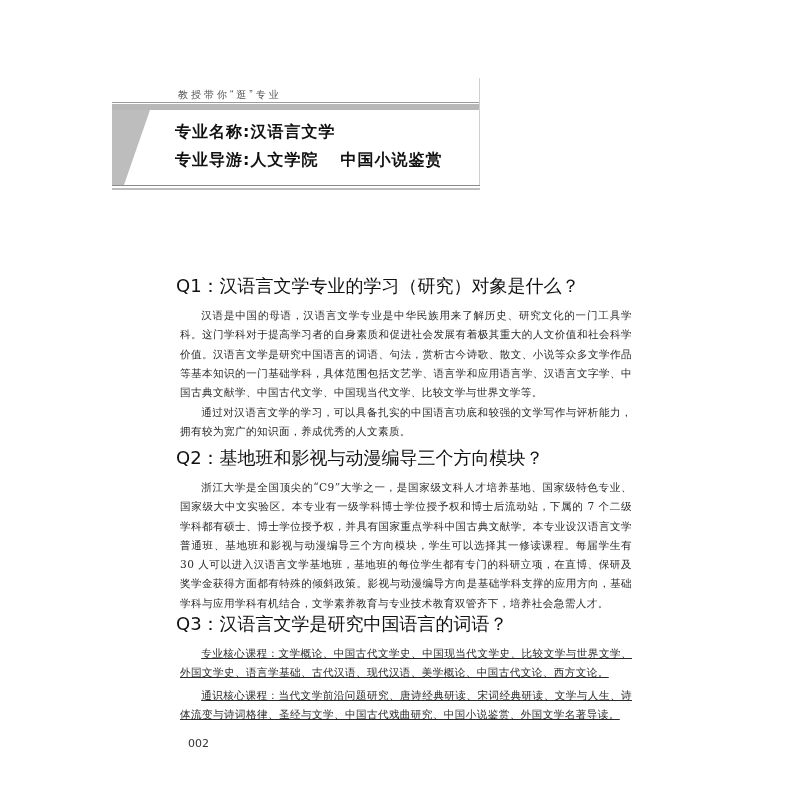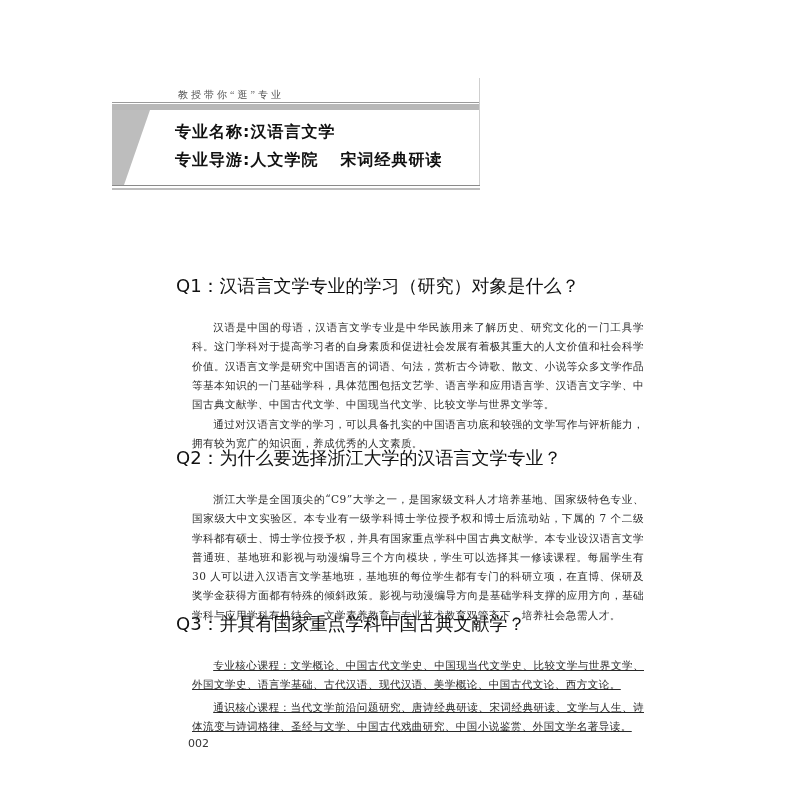--- a/index.html
+++ b/index.html
@@ -1,39 +1,39 @@
 <!DOCTYPE html>
 <html><head>
 <meta charset="utf-8">
 <style>
   html, body { margin: 0; padding: 0; background: #ffffff; }
   body { width: 800px; height: 800px; position: relative; overflow: hidden;
          font-family: "DejaVu Serif", "Liberation Serif", serif; color: #222; }
 
-  .running-head { position: absolute; left: 178px; top: 88px; font-family: Liberation Serif, serif;
+  .running-head { position: absolute; left: 178px; top: 88px; font-family: Liberation Sans, sans-serif;
                   font-size: 10px; letter-spacing: 3px; color: #555; }
   .head-rule-thin { position: absolute; left: 112px; top: 102px; width: 368px; height: 1px; background: #9a9a9a; }
   .head-rule-thick { position: absolute; left: 112px; top: 104px; width: 368px; height: 6px; background: #b8b8b8; }
 
   .title-box { position: absolute; left: 112px; top: 110px; width: 368px; height: 75px; }
   .title-box .gray { position: absolute; left: 0; top: 0; width: 368px; height: 75px; background: #bdbdbd;
                      clip-path: polygon(0 0, 38px 0, 12px 75px, 0 75px); }
   .title-box .frame-right { position: absolute; right: 0; top: -32px; width: 1px; height: 107px; background: #cfcfcf; }
   .title-box .bottom-line1 { position: absolute; left: 0; top: 75px; width: 368px; height: 1px; background: #8a8a8a; }
   .title-box .bottom-line2 { position: absolute; left: 0; top: 78px; width: 368px; height: 2px; background: #bdbdbd; }
 
   .title-line { position: absolute; left: 175px; font-family: "DejaVu Sans", sans-serif; font-weight: bold;
                 font-size: 16px; color: #111; letter-spacing: 1px; white-space: nowrap; }
   .title-line.l1 { top: 122px; }
   .title-line.l2 { top: 150px; }
   .gap { display: inline-block; width: 22px; }
 
   .q { position: absolute; left: 176px; font-family: "DejaVu Sans", sans-serif; font-size: 18px; color: #111; white-space: nowrap; }
   .para { position: absolute; left: 176px; width: 452px; font-size: 10.6px; line-height: 19.3px;
-          color: #2a2a2a; text-align: justify; text-indent: 2em; margin: 16px; letter-spacing: 0.4px; }
+          color: #2a2a2a; text-align: justify; text-indent: 2em; margin: 4px; letter-spacing: 0.4px; }
 
   .page-num { position: absolute; left: 188px; top: 737px; font-family: "DejaVu Sans", sans-serif; font-size: 11px; color: #333; }
 </style>
 </head>
 <body>
 
 <div class="running-head">教授带你“逛”专业</div>
 <div class="head-rule-thin"></div>
 <div class="head-rule-thick"></div>
 
@@ -41,27 +41,27 @@
   <div class="gray"></div>
   <div class="frame-right"></div>
   <div class="bottom-line1"></div>
   <div class="bottom-line2"></div>
 </div>
 
 <div class="title-line l1">
   <span>专业名称:</span><span>汉语言文学</span>
 </div>
 <div class="title-line l2">
-  <span>专业导游:</span><span>人文学院</span><span class="gap"></span><span>宋词经典研读</span>
+  <span>专业导游:</span><span>人文学院</span><span class="gap"></span><span>中国小说鉴赏</span>
 </div>
 
 <div class="q" style="top:274px;">Q1：汉语言文学专业的学习（研究）对象是什么？</div>
 <p class="para" style="top:302px;">汉语是中国的母语，汉语言文学专业是中华民族用来了解历史、研究文化的一门工具学科。这门学科对于提高学习者的自身素质和促进社会发展有着极其重大的人文价值和社会科学价值。汉语言文学是研究中国语言的词语、句法，赏析古今诗歌、散文、小说等众多文学作品等基本知识的一门基础学科，具体范围包括文艺学、语言学和应用语言学、汉语言文字学、中国古典文献学、中国古代文学、中国现当代文学、比较文学与世界文学等。</p>
 <p class="para" style="top:399px;">通过对汉语言文学的学习，可以具备扎实的中国语言功底和较强的文学写作与评析能力，拥有较为宽广的知识面，养成优秀的人文素质。</p>
 
-<div class="q" style="top:446px;">Q2：为什么要选择浙江大学的汉语言文学专业？</div>
+<div class="q" style="top:446px;">Q2：基地班和影视与动漫编导三个方向模块？</div>
 <p class="para" style="top:474px;">浙江大学是全国顶尖的“C9”大学之一，是国家级文科人才培养基地、国家级特色专业、国家级大中文实验区。本专业有一级学科博士学位授予权和博士后流动站，下属的 7 个二级学科都有硕士、博士学位授予权，并具有国家重点学科中国古典文献学。本专业设汉语言文学普通班、基地班和影视与动漫编导三个方向模块，学生可以选择其一修读课程。每届学生有 30 人可以进入汉语言文学基地班，基地班的每位学生都有专门的科研立项，在直博、保研及奖学金获得方面都有特殊的倾斜政策。影视与动漫编导方向是基础学科支撑的应用方向，基础学科与应用学科有机结合，文学素养教育与专业技术教育双管齐下，培养社会急需人才。</p>
 
-<div class="q" style="top:612px;">Q3：并具有国家重点学科中国古典文献学？</div>
+<div class="q" style="top:612px;">Q3：汉语言文学是研究中国语言的词语？</div>
 <p class="para" style="top:640px;text-decoration:underline;">专业核心课程：文学概论、中国古代文学史、中国现当代文学史、比较文学与世界文学、外国文学史、语言学基础、古代汉语、现代汉语、美学概论、中国古代文论、西方文论。</p>
 <p class="para" style="top:682px;text-decoration:underline;">通识核心课程：当代文学前沿问题研究、唐诗经典研读、宋词经典研读、文学与人生、诗体流变与诗词格律、圣经与文学、中国古代戏曲研究、中国小说鉴赏、外国文学名著导读。</p>
 
 <div class="page-num">002</div>
 
 </body></html>

